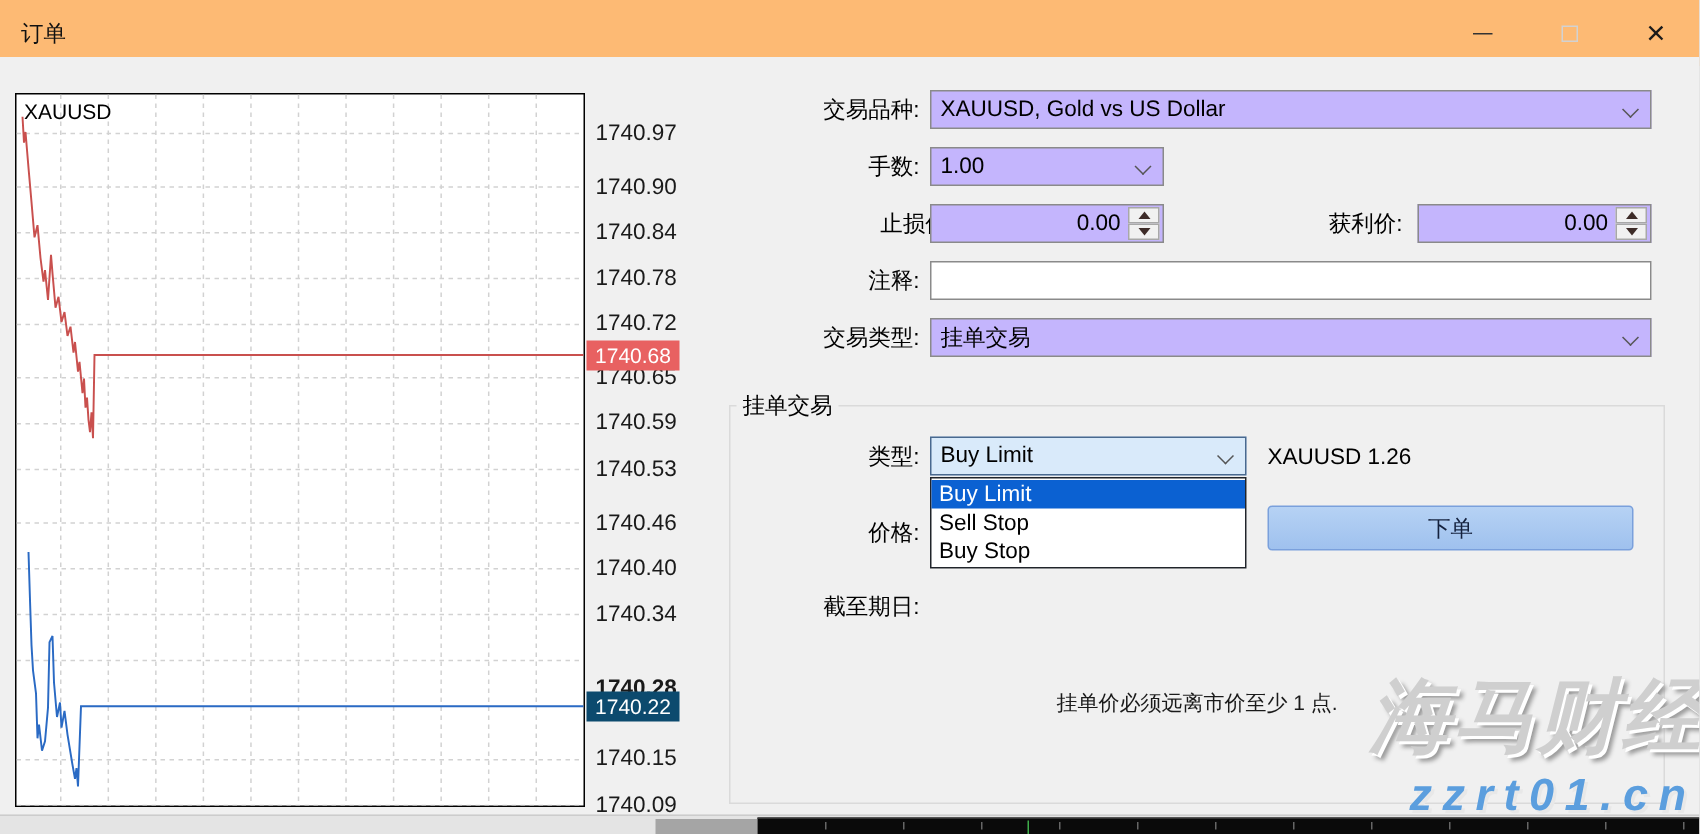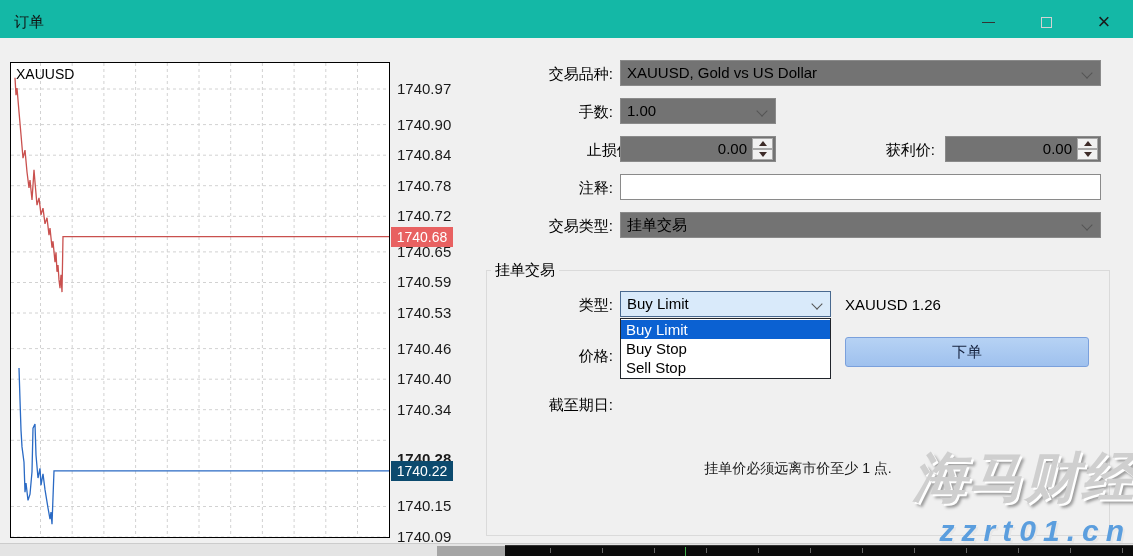--- a/index.html
+++ b/index.html
@@ -1,37 +1,37 @@
 <!DOCTYPE html>
 <html><head>
 <meta charset="utf-8">
 <style>
   * { margin:0; padding:0; box-sizing:border-box; }
   html,body { background:#dcdcdc; }
   body { font-family:"Liberation Sans", sans-serif; }
   .window { position:relative; width:1133px; height:556px; background:#f0f0f0; overflow:hidden; }
-  .titlebar { position:absolute; top:0; left:0; width:100%; height:44px; background:#14b8a6; display:flex; align-items:center; }
+  .titlebar { position:absolute; top:0; left:0; width:100%; height:44px; background:#fdba74; display:flex; align-items:center; }
   .title { margin-left:14px; font-size:15px; color:#111; }
   .win-controls { margin-left:auto; display:flex; height:100%; }
   .win-btn { width:58px; height:100%; display:flex; align-items:center; justify-content:center; cursor:default; }
   .min-glyph { width:13px; height:0; border-top:1.6px solid #333; }
   .max-glyph { width:11px; height:11px; border:1.4px solid #d2d2d2; }
   .close-glyph { font-size:22px; color:#1a1a1a; line-height:1; font-weight:400; }
   .body { position:absolute; top:38px; left:0; width:1133px; height:444px; background:#f0f0f0; }
 
   
   .chart-box { position:absolute; left:10px; top:24px; width:380px; height:476px; background:#fff; border:1px solid #000; }
   .chart-symbol { position:absolute; left:5px; top:3px; font-size:14px; color:#000; z-index:3; }
   .price-scale { position:absolute; left:391px; top:24px; width:72px; height:494px; }
   .plabel { position:absolute; left:6px; width:60px; font-size:15px; color:#1a1a1a; height:18px; line-height:18px; }
   .ptag { position:absolute; left:0; width:62px; height:20px; line-height:20px; text-align:center; color:#fff; font-size:14px; z-index:5; }
 
   
   .flabel { position:absolute; width:130px; text-align:right; font-size:15px; color:#000; height:18px; line-height:18px; }
-  .ctrl { position:absolute; background:#737373; border:1px solid #8a8a8a; height:26px; font-size:15px; color:#000; }
+  .ctrl { position:absolute; background:#c4b5fd; border:1px solid #8a8a8a; height:26px; font-size:15px; color:#000; }
   .ctrl .txt { position:absolute; left:6px; top:3px; white-space:nowrap; overflow:hidden; }
   .chev { position:absolute; right:9px; top:8px; width:8px; height:8px; border-right:1.6px solid #555; border-bottom:1.6px solid #555; transform:rotate(45deg); }
   .num { text-align:right; padding:3px 28px 0 0; }
   .spin { position:absolute; right:2px; top:1px; width:21px; height:22px; }
   .spin-btn { width:21px; height:11px; background:#f1f1f1; border:1px solid #a8a8a8; display:flex; align-items:center; justify-content:center; }
   .spin-btn + .spin-btn { margin-top:0px; }
   .arrow-up { width:0; height:0; border-left:4px solid transparent; border-right:4px solid transparent; border-bottom:5px solid #3d2b28; }
   .arrow-dn { width:0; height:0; border-left:4px solid transparent; border-right:4px solid transparent; border-top:5px solid #3d2b28; }
   input.comment { position:absolute; border:1px solid #8a8a8a; height:26px; font-size:15px; padding:0 6px; font-family:"Liberation Sans", sans-serif; background:#fff; }
 
@@ -194,22 +194,22 @@
     <div class="ctrl combo-type" style="left:620px; top:253px; width:211px;">
       <span class="txt">Buy Limit</span>
       <span class="chev"></span>
     </div>
     <div class="summary-text" style="left:845px; top:258px;">XAUUSD 1.26</div>
 
     <div class="flabel" style="left:483px; top:309px;">价格:</div>
 
     <div class="dropdown">
         <div class="dd-item sel">Buy Limit</div>
+        <div class="dd-item">Sell Stop</div>
         <div class="dd-item">Buy Stop</div>
-        <div class="dd-item">Sell Stop</div>
       </div>
 
     <div class="order-btn">下单</div>
 
     <div class="flabel" style="left:483px; top:358px;">截至期日:</div>
 
     <div class="hint">挂单价必须远离市价至少 1 点.</div>
 
     <div class="wm-title">海马财经</div>
     <div class="wm-url">zzrt01.cn</div>

